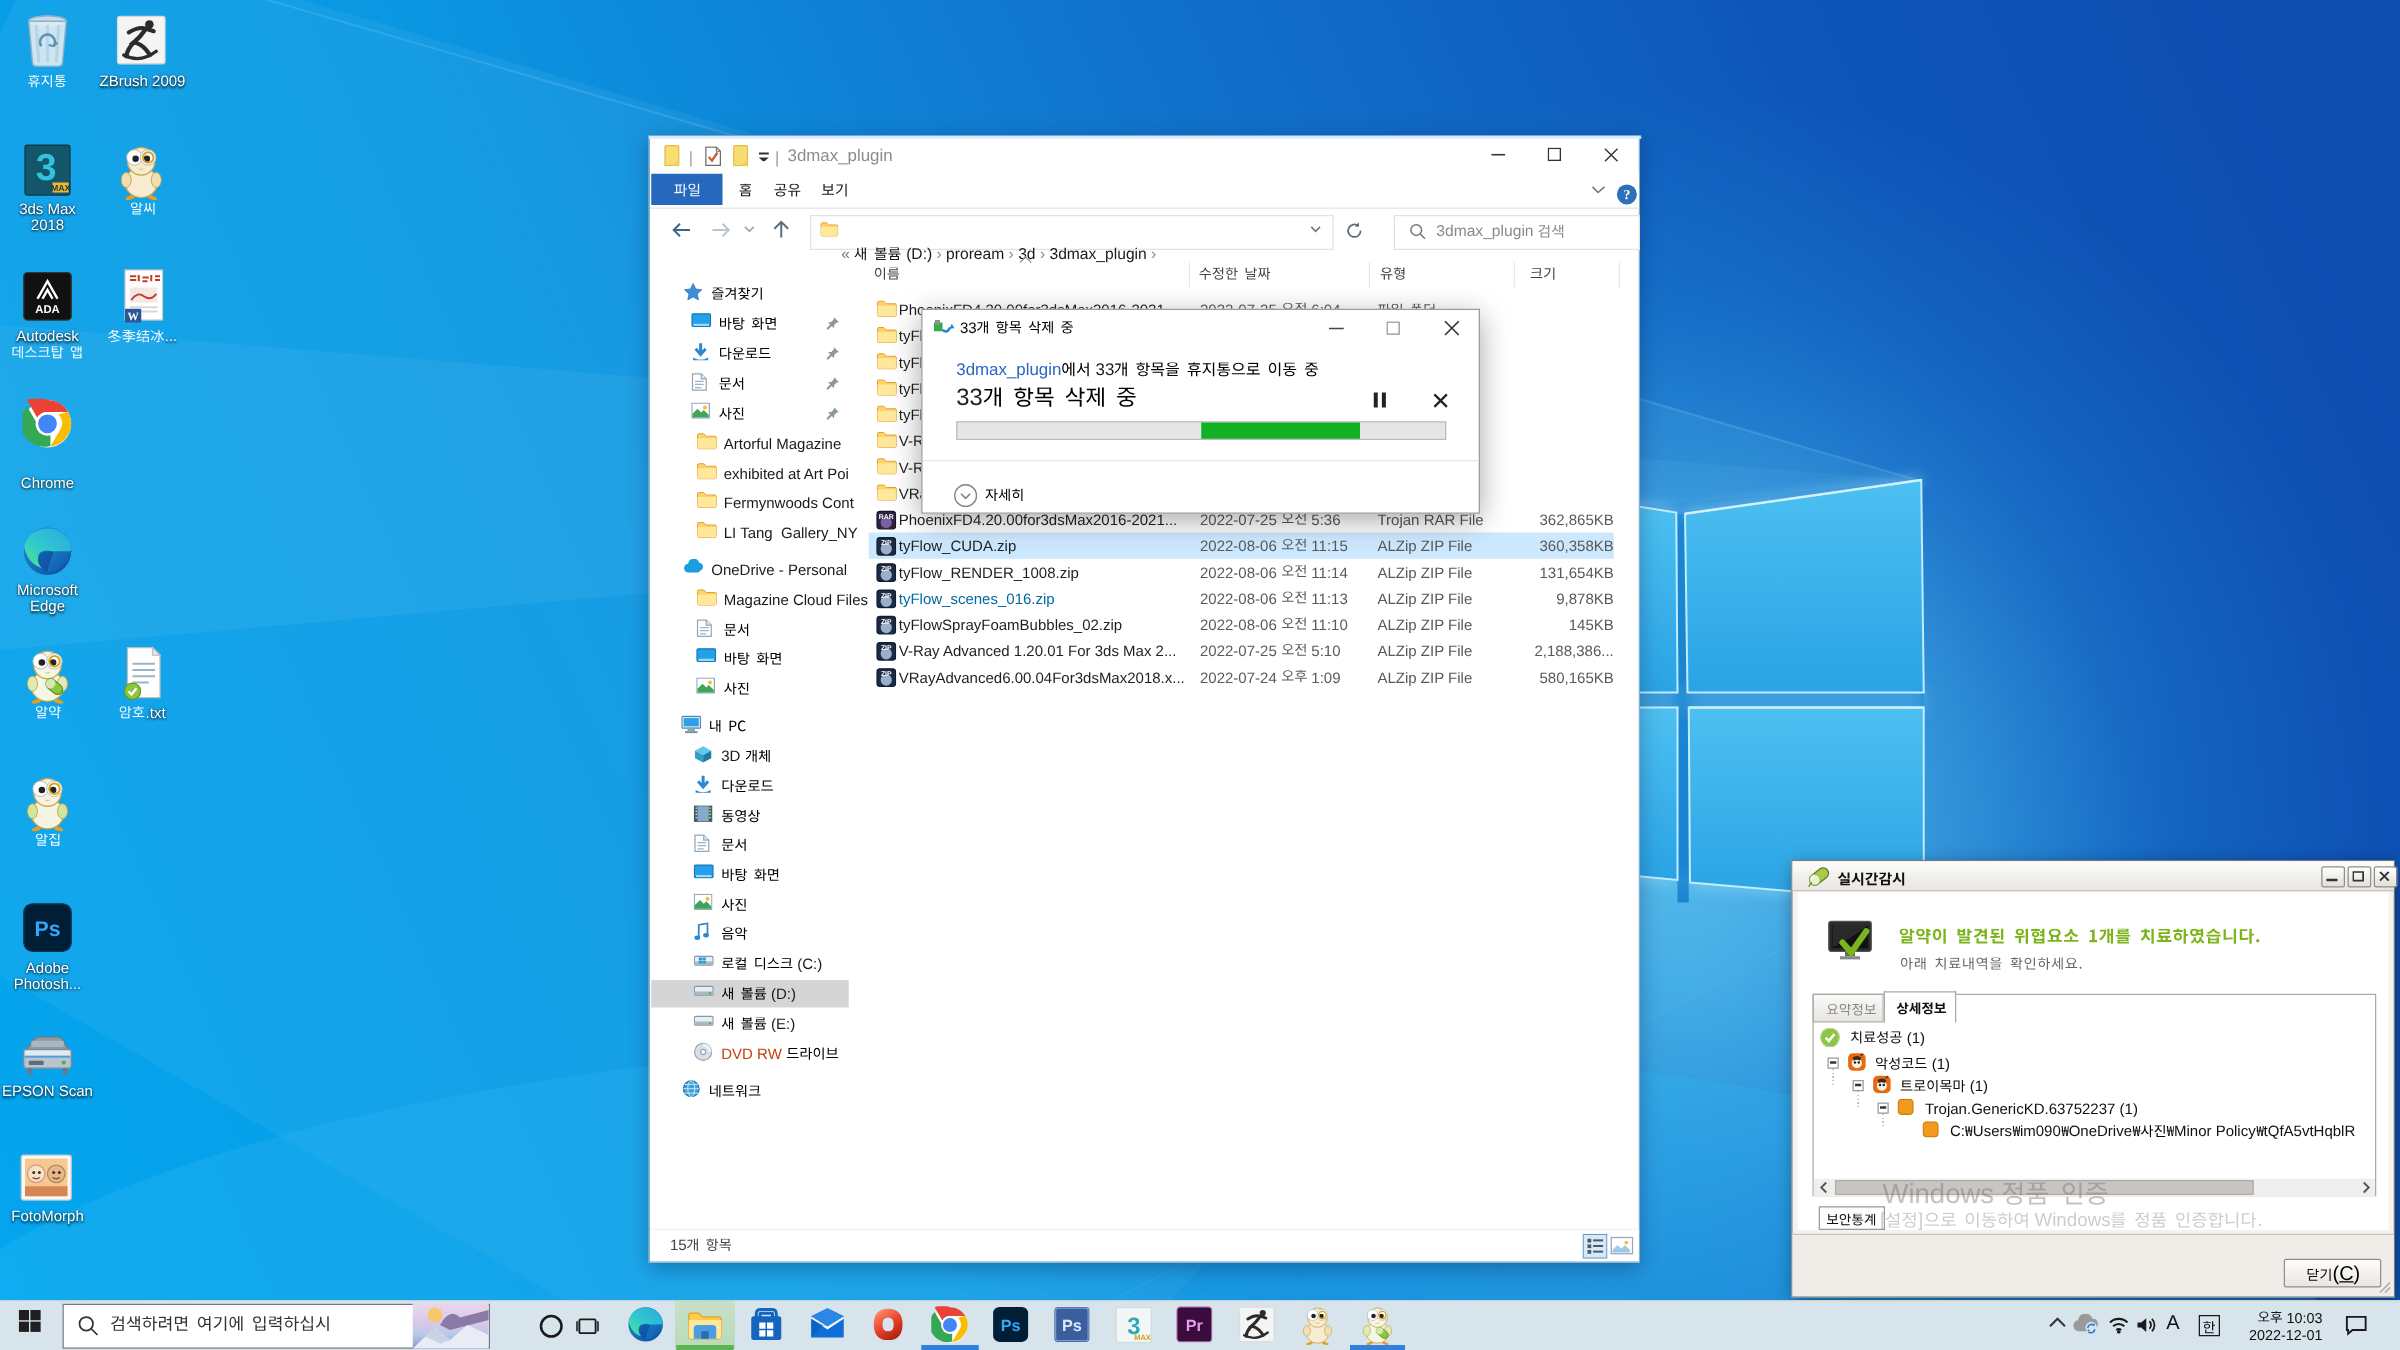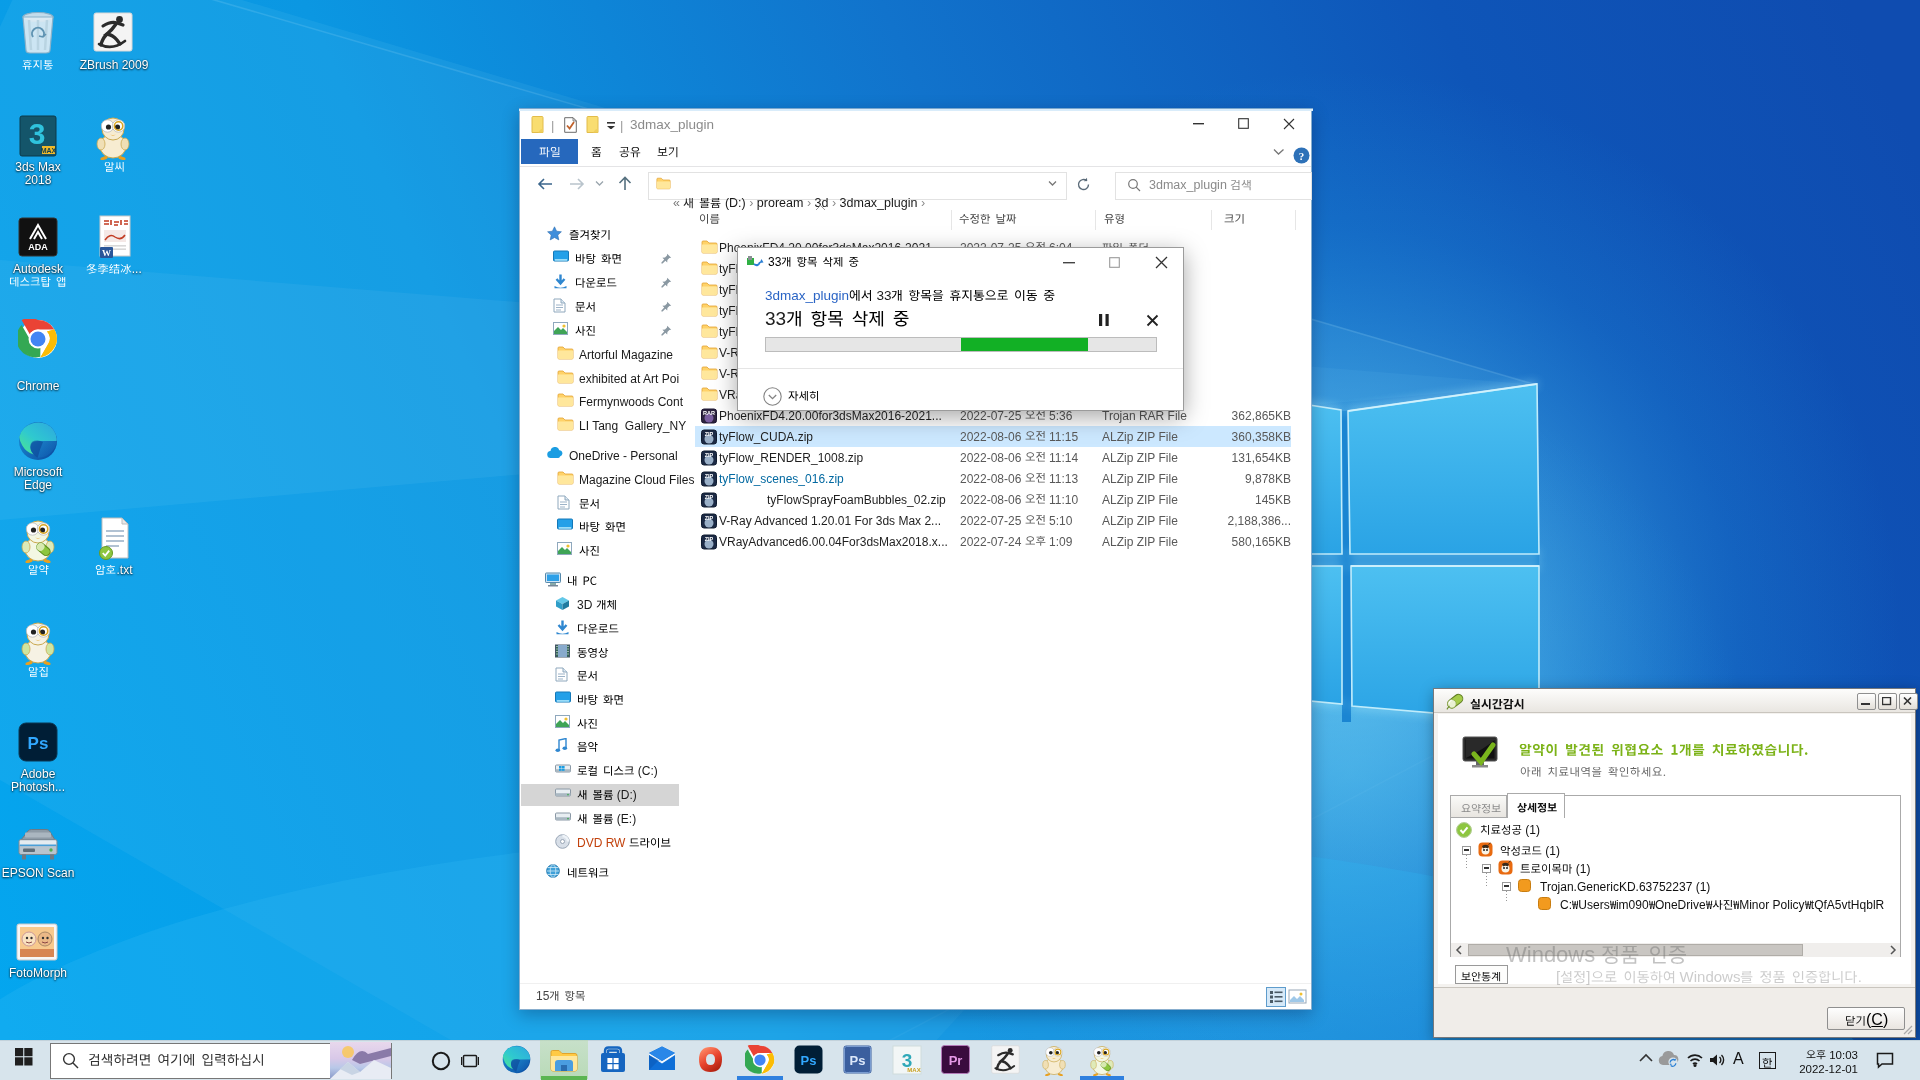--- a/index.html
+++ b/index.html
@@ -1027,21 +1027,21 @@
       </svg> 11:13</div>
     <div style="position:absolute;left:582px;top:364px;width:110px;height:15px;font-size:12px;color:#595959;white-space:nowrap;">ALZip ZIP File</div>
     <div style="position:absolute;left:611px;top:364px;width:160px;height:15px;font-size:12px;color:#595959;text-align:right;">9,878KB</div>
     <div class="ic" style="position:absolute;left:181px;top:384px;">
       <svg width="16" height="16" viewBox="0 0 16 16">
         <rect x="0.5" y="1" width="15" height="14" rx="2.5" fill="#1c2a45" stroke="#101c30"></rect>
         <circle cx="8" cy="10" r="4.5" fill="#9ab0c8"></circle>
         <text x="8" y="7" font-size="5.5" font-weight="bold" fill="#fff" text-anchor="middle" font-family="Liberation Sans">ZIP</text>
       </svg>
     </div>
-    <div style="position:absolute;left:199px;top:385px;width:230px;height:15px;font-size:12px;color:#1f1f1f;white-space:nowrap;overflow:hidden;margin-left:48px;">tyFlowSprayFoamBubbles_02.zip</div>
+    <div style="position:absolute;left:199px;top:385px;width:230px;height:15px;font-size:12px;color:#1f1f1f;white-space:nowrap;overflow:hidden;">tyFlowSprayFoamBubbles_02.zip</div>
     <div style="position:absolute;left:440px;top:385px;width:130px;height:15px;font-size:12px;color:#595959;white-space:nowrap;">2022-08-06 <svg class="k" style="vertical-align:-4.36px;" width="21.0" height="14.2" viewBox="0 0 21.0 14.2">
         <g fill="#595959" transform="translate(0,8.89) scale(0.01140)">
           <use href="#g70" x="0"></use>
           <use href="#g71" x="920"></use>
         </g>
       </svg> 11:10</div>
     <div style="position:absolute;left:582px;top:385px;width:110px;height:15px;font-size:12px;color:#595959;white-space:nowrap;">ALZip ZIP File</div>
     <div style="position:absolute;left:611px;top:385px;width:160px;height:15px;font-size:12px;color:#595959;text-align:right;">145KB</div>
     <div class="ic" style="position:absolute;left:181px;top:405px;">
       <svg width="16" height="16" viewBox="0 0 16 16">
@@ -1441,21 +1441,21 @@
     </div>
   </div>
 <div style="position:absolute;left:1506px;top:942px;width:410px;height:28px;font-size:22px;color:rgba(110,110,110,0.42);white-space:nowrap;">Windows <svg class="k" style="vertical-align:-9.82px;" width="86.1" height="26.1" viewBox="0 0 86.1 26.1">
       <g fill="rgba(110,110,110,0.42)" transform="translate(0,16.30) scale(0.02090)">
         <use href="#g65" x="0"></use>
         <use href="#g132" x="920"></use>
         <use href="#g117" x="2280"></use>
         <use href="#g133" x="3200"></use>
       </g>
     </svg></div>
-<div style="position:absolute;left:1504px;top:968px;width:410px;height:22px;font-size:15px;color:rgba(120,120,120,0.38);white-space:nowrap;text-align:center;">[<svg class="k" style="vertical-align:-6.70px;" width="26.2" height="17.8" viewBox="0 0 26.2 17.8">
+<div style="position:absolute;left:1504px;top:968px;width:410px;height:22px;font-size:15px;color:rgba(120,120,120,0.38);white-space:nowrap;">[<svg class="k" style="vertical-align:-6.70px;" width="26.2" height="17.8" viewBox="0 0 26.2 17.8">
       <g fill="rgba(120,120,120,0.38)" transform="translate(0,11.12) scale(0.01425)">
         <use href="#g134" x="0"></use>
         <use href="#g65" x="920"></use>
       </g>
     </svg>]<svg class="k" style="vertical-align:-6.70px;" width="84.9" height="17.8" viewBox="0 0 84.9 17.8">
       <g fill="rgba(120,120,120,0.38)" transform="translate(0,11.12) scale(0.01425)">
         <use href="#g82" x="0"></use>
         <use href="#g39" x="920"></use>
         <use href="#g58" x="2280"></use>
         <use href="#g50" x="3200"></use>

